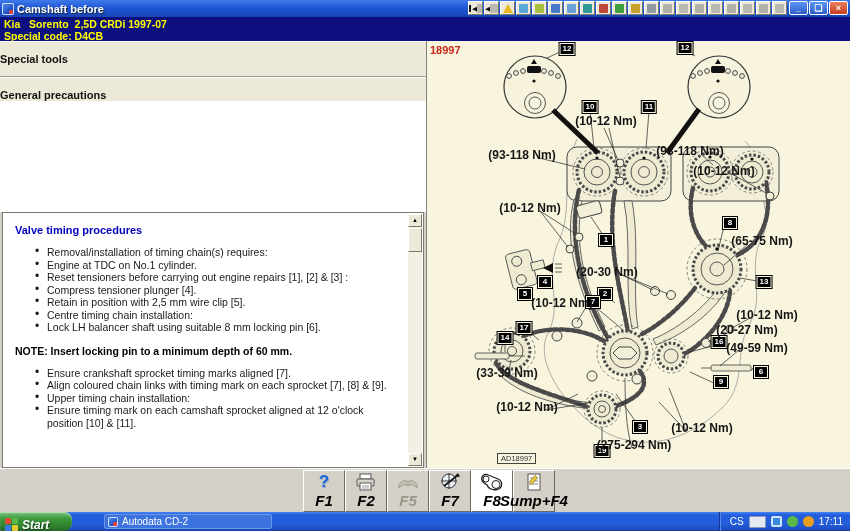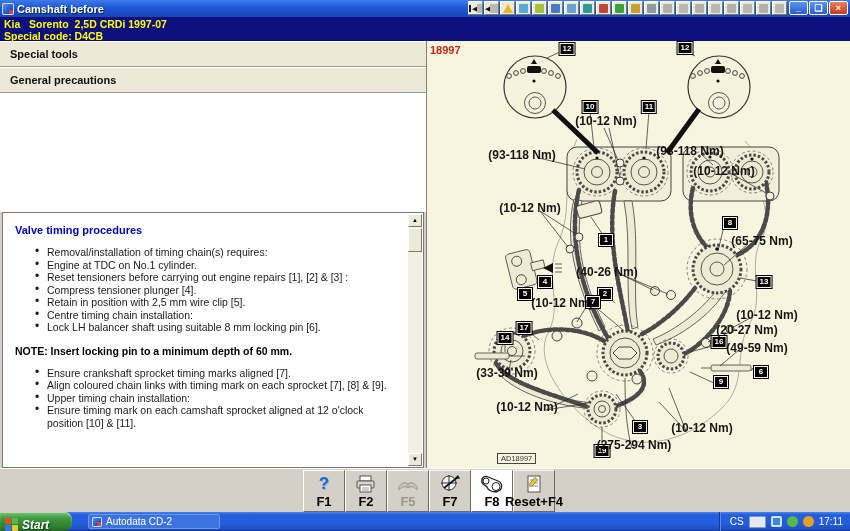--- a/index.html
+++ b/index.html
@@ -30,22 +30,22 @@
     text-align:center;font-weight:bold;padding:0;}
   .win-btn.close{background:linear-gradient(180deg,#E8805C,#C83C20);}
 
   
   .header-band{position:absolute;top:17px;left:0;right:0;height:24px;background:#0E0F7E;
     color:#FFFF00;font-weight:bold;font-size:10.5px;line-height:12px;padding:1px 0 0 4px;box-sizing:border-box;}
   .header-band div{white-space:pre;}
 
   
   .menu{position:absolute;top:41px;left:0;width:426px;}
-  .menu-row{height:26px;background:#ECE9D8;border-top:1px solid #fff;border-bottom:1px solid #9c9a8c;
-    box-sizing:border-box;display:flex;align-items:center;padding-left:10px;
+  .menu-row{height:36px;background:#ECE9D8;border-top:1px solid #fff;border-bottom:1px solid #9c9a8c;
+    box-sizing:border-box;display:flex;align-items:center;padding-left:0;
     font-size:11px;font-weight:bold;color:#111;cursor:default;}
   .menu-row.selected{background:#fff;color:#0000C8;border-bottom:1px solid #fff;}
   .left-blank{position:absolute;top:101px;left:0;width:426px;height:111px;background:#fff;}
 
   
   .content-panel{position:absolute;top:212px;left:2px;width:422px;height:256px;background:#fff;
     border:1px solid #7a7a6e;box-sizing:border-box;overflow:hidden;}
   .content-text{padding:11px 30px 0 12px;}
   .content-heading{font-size:11px;font-weight:bold;color:#0000BD;}
   ul.bullets{list-style:none;margin:10px 0 0 0;padding:0 0 0 20px;}
@@ -88,37 +88,37 @@
   .outline{fill:none;stroke:#999;stroke-width:.8;}
 
   
   .fbar{position:absolute;top:468px;left:0;right:0;height:44px;background:#D4D0C8;border-top:1px solid #fff;}
   .fgroup{position:absolute;left:303px;top:1px;display:flex;}
   .fbtn{width:42px;height:42px;background:#D4D0C8;border:1px solid;border-color:#fff #6a6a60 #6a6a60 #fff;
     box-sizing:border-box;display:flex;flex-direction:column;align-items:center;justify-content:flex-end;
     padding:2px 0 2px 0;cursor:pointer;}
   .fbtn.active{background:#fff;}
   .ficon{flex:1;display:flex;align-items:center;justify-content:center;}
-  .flabel{font-size:13px;font-weight:bold;color:#000;}
+  .flabel{font-size:15px;font-weight:bold;color:#000;font-style:italic;}
   .fbtn.disabled .flabel{color:#9a978a;}
   .help-glyph{font-size:17px;font-weight:bold;color:#1a64d8;text-shadow:1px 1px 0 #9ac;}
 
   
   .taskbar{position:absolute;bottom:0;left:0;right:0;height:19px;
     background:linear-gradient(180deg,#4585F4 0%,#245EDC 15%,#245EDC 60%,#1E4FC4 90%,#16389A 100%);}
   .start-btn{position:absolute;left:0;top:0;height:19px;width:72px;border:0;
     background:linear-gradient(180deg,#7CC27C 0%,#3B9A3B 35%,#2E7D2E 80%,#256325 100%);
     border-radius:0 8px 8px 0;display:flex;align-items:center;padding:6px 0 0 5px;cursor:pointer;
     color:#fff;font-family:"Liberation Sans",sans-serif;font-weight:bold;font-style:italic;font-size:12px;
     text-shadow:1px 1px 1px #14421a;box-shadow:inset 0 1px 1px #b8e4b8;}
   .flag{width:13px;height:13px;display:grid;grid-template-columns:1fr 1fr;grid-template-rows:1fr 1fr;
     gap:1px;margin-right:4px;}
   .flag i{border-radius:1px;}
   .flag .r{background:#E84A32;} .flag .g{background:#58B848;} .flag .b{background:#3A78E8;} .flag .y{background:#E8C832;}
-  .task-btn{position:absolute;left:88px;top:2px;height:15px;width:132px;background:#3C73DF;
+  .task-btn{position:absolute;left:104px;top:2px;height:15px;width:168px;background:#3C73DF;
     border:1px solid #6B97E8;border-radius:2px;box-sizing:border-box;display:flex;align-items:center;
     gap:4px;padding-left:3px;color:#fff;font-size:10px;cursor:pointer;}
   .task-btn .app-icon{width:10px;height:10px;margin:0;}
   .tray{position:absolute;right:0;top:0;height:19px;display:flex;align-items:center;gap:5px;
     padding:0 7px 0 10px;color:#fff;font-size:10px;
     border-left:1px solid #16389A;box-shadow:inset 1px 0 0 #5a8ae8;}
   .kbd-icon{width:15px;height:10px;background:#E4E8F0;border:1px solid #8898b8;border-radius:1px;}
   .tray-ic{width:11px;height:11px;border-radius:2px;}
   .tray-ic.net{background:#3A8ADA;box-shadow:inset 0 0 0 2px #cfe4f8;}
   .tray-ic.sec{background:#58B848;border-radius:50%;}
@@ -469,21 +469,21 @@
         <div class="callout" style="left: 175px; top: 410px;"><span>19</span></div>
       </div>
     <div>
 
     <div class="torque" style="left: 179px; top: 80px;">(10-12 Nm)</div>
         <div class="torque" style="left: 95px; top: 114px;">(93-118 Nm)</div>
         <div class="torque" style="left: 263px; top: 110px;">(93-118 Nm)</div>
         <div class="torque" style="left: 297px; top: 130px;">(10-12 Nm)</div>
         <div class="torque" style="left: 103px; top: 167px;">(10-12 Nm)</div>
         <div class="torque" style="left: 335px; top: 200px;">(65-75 Nm)</div>
-        <div class="torque" style="left: 180px; top: 231px;">(40-26 Nm)</div>
+        <div class="torque" style="left: 180px; top: 231px;">(20-30 Nm)</div>
         <div class="torque" style="left: 135px; top: 262px;">(10-12 Nm)</div>
         <div class="torque" style="left: 340px; top: 274px;">(10-12 Nm)</div>
         <div class="torque" style="left: 320px; top: 289px;">(20-27 Nm)</div>
         <div class="torque" style="left: 330px; top: 307px;">(49-59 Nm)</div>
         <div class="torque" style="left: 80px; top: 332px;">(33-39 Nm)</div>
         <div class="torque" style="left: 100px; top: 366px;">(10-12 Nm)</div>
         <div class="torque" style="left: 275px; top: 387px;">(10-12 Nm)</div>
         <div class="torque" style="left: 207px; top: 404px;">(275-294 Nm)</div>
       </div>
     <div class="stamp">AD18997</div>
@@ -544,21 +544,21 @@
               <rect x="6" y="2" width="12" height="16" fill="#fff" stroke="#555"></rect>
               <line x1="8" y1="6" x2="16" y2="6" stroke="#888"></line>
               <line x1="8" y1="9" x2="16" y2="9" stroke="#888"></line>
               <line x1="8" y1="12" x2="16" y2="12" stroke="#888"></line>
               <g transform="rotate(40 10 10)">
                 <rect x="8" y="3" width="3.5" height="9" fill="#E8C83A" stroke="#8a7a2a" stroke-width=".7"></rect>
                 <polygon points="8,12 11.5,12 9.7,15.5" fill="#caa"></polygon>
               </g>
             </svg>
         </span>
-        <span class="flabel">Reset+F4</span>
+        <span class="flabel">Sump+F4</span>
       </button>
     </div>
   </div>
 
   <div class="taskbar">
     <button class="start-btn">
       <span class="flag">
           <i class="r"></i>
           <i class="g"></i>
           <i class="b"></i>

